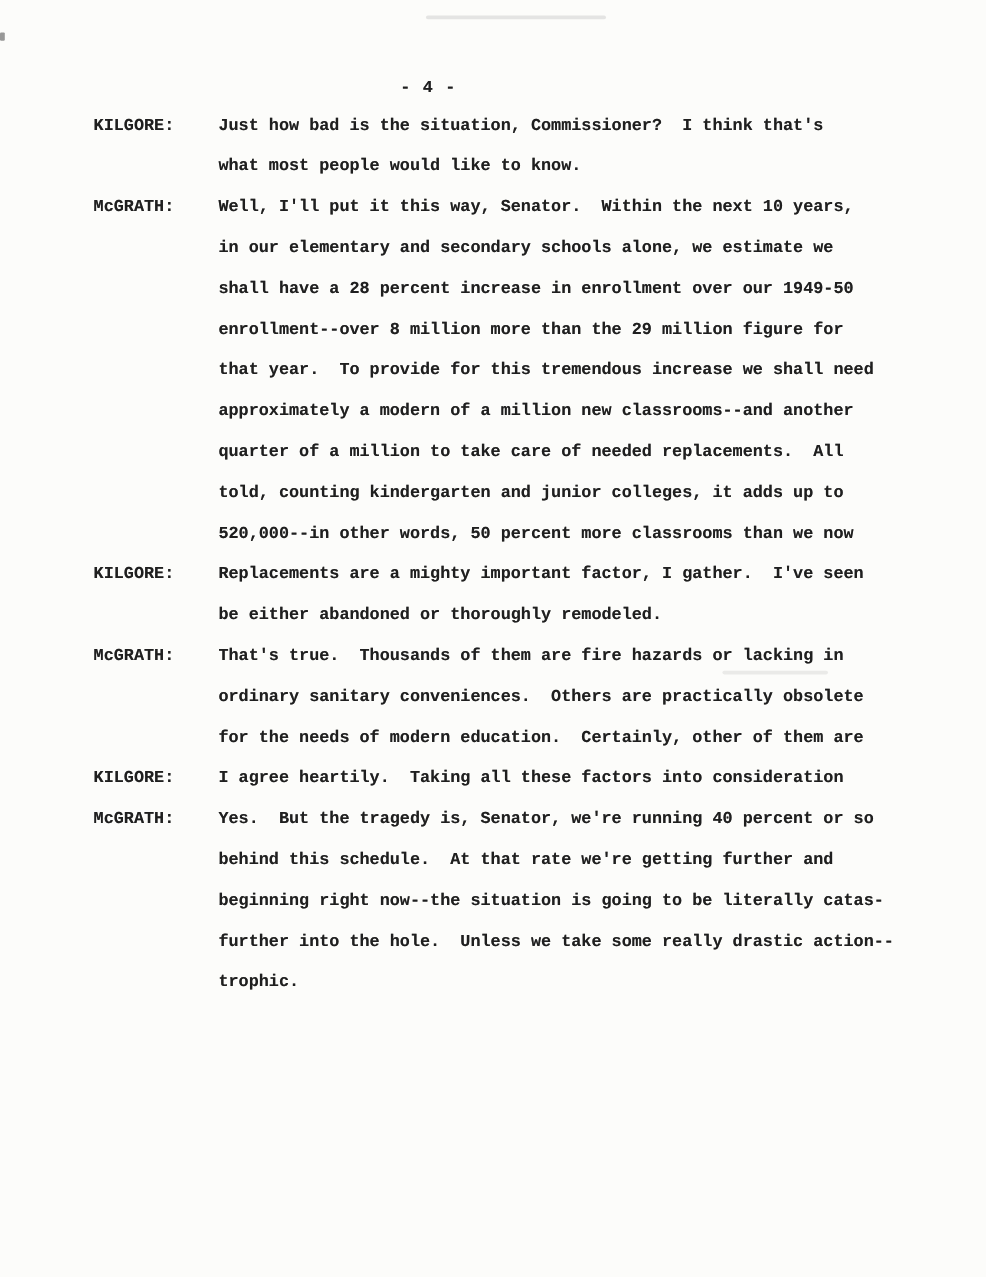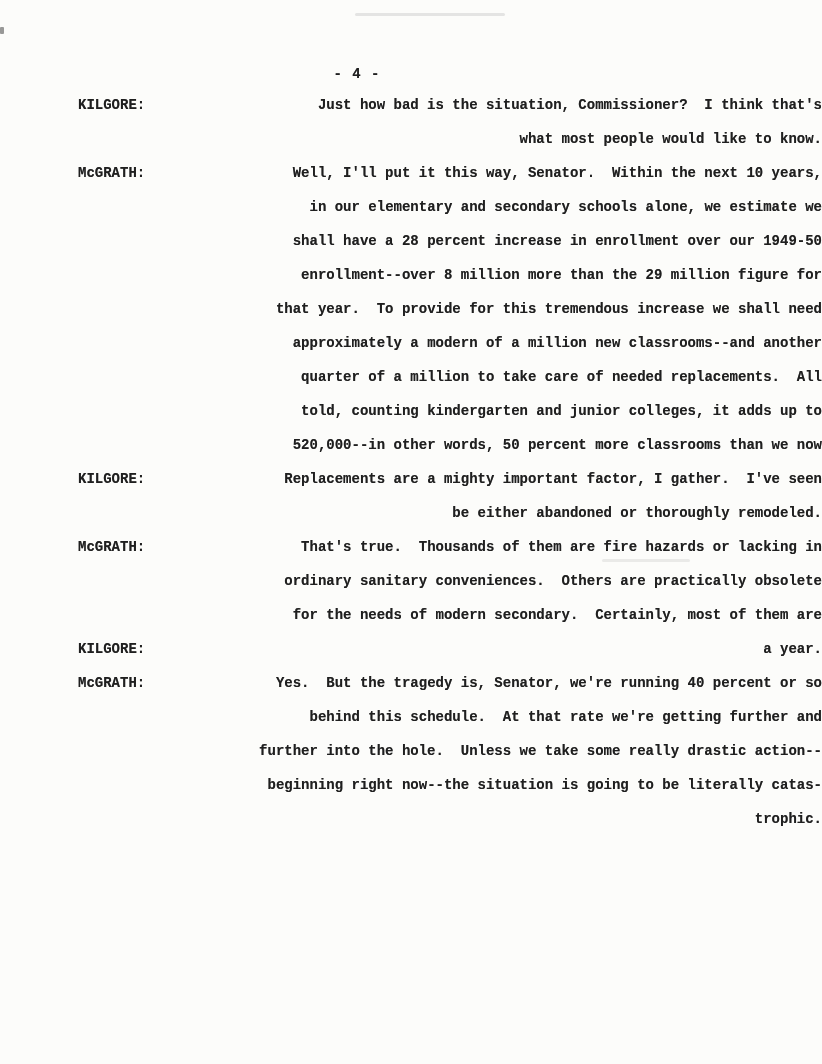--- a/index.html
+++ b/index.html
@@ -31,32 +31,31 @@
     letter-spacing: 1px;
   }
   .transcript {
     position: absolute;
     top: 88px;
     left: 78px;
     right: 0;
   }
   .turn {
     position: relative;
-    text-align: right;
   }
   .speaker {
     position: absolute;
     left: 0;
     top: 0;
     height: 34px;
     line-height: 34px;
     white-space: pre;
   }
   .lines {
-    margin-left: 82px;
+    margin-left: 104px;
   }
   .line {
     height: 34px;
     line-height: 34px;
     white-space: pre;
   }
   
   .smudge-top {
     position: absolute;
     top: 13px;
@@ -122,33 +121,33 @@
         <div class="lines">
           <div class="line">Replacements are a mighty important factor, I gather.  I've seen</div>
           <div class="line">be either abandoned or thoroughly remodeled.</div>
         </div>
       </div>
       <div class="turn">
         <span class="speaker">McGRATH:</span>
         <div class="lines">
           <div class="line">That's true.  Thousands of them are fire hazards or lacking in</div>
           <div class="line">ordinary sanitary conveniences.  Others are practically obsolete</div>
-          <div class="line">for the needs of modern secondary.  Certainly, most of them are</div>
+          <div class="line">for the needs of modern education.  Certainly, other of them are</div>
         </div>
       </div>
       <div class="turn">
         <span class="speaker">KILGORE:</span>
         <div class="lines">
-          <div class="line">a year.</div>
+          <div class="line">I agree heartily.  Taking all these factors into consideration</div>
         </div>
       </div>
       <div class="turn">
         <span class="speaker">McGRATH:</span>
         <div class="lines">
           <div class="line">Yes.  But the tragedy is, Senator, we're running 40 percent or so</div>
           <div class="line">behind this schedule.  At that rate we're getting further and</div>
+          <div class="line">beginning right now--the situation is going to be literally catas-</div>
           <div class="line">further into the hole.  Unless we take some really drastic action--</div>
-          <div class="line">beginning right now--the situation is going to be literally catas-</div>
           <div class="line">trophic.</div>
         </div>
       </div>
     </div>
 </div>
 
 </body></html>

